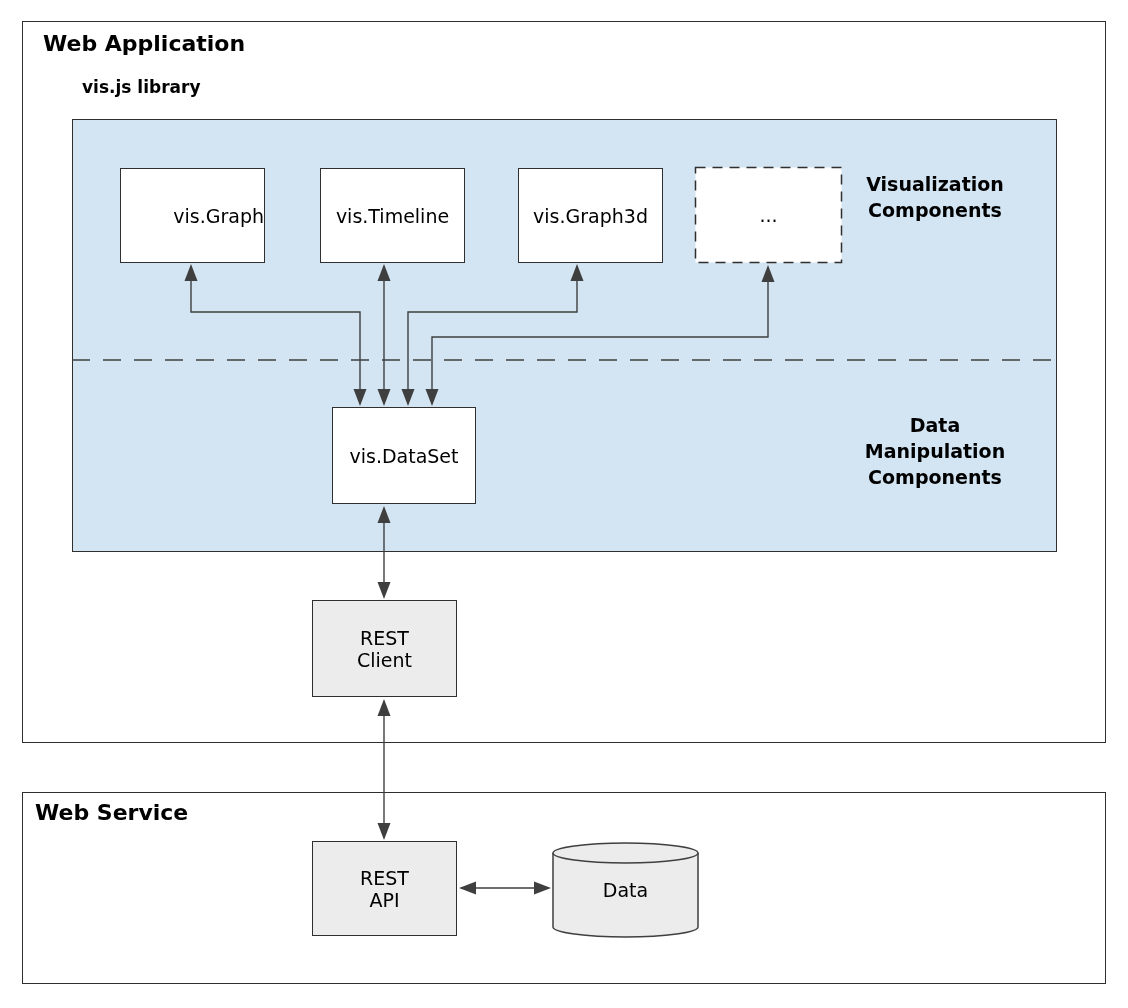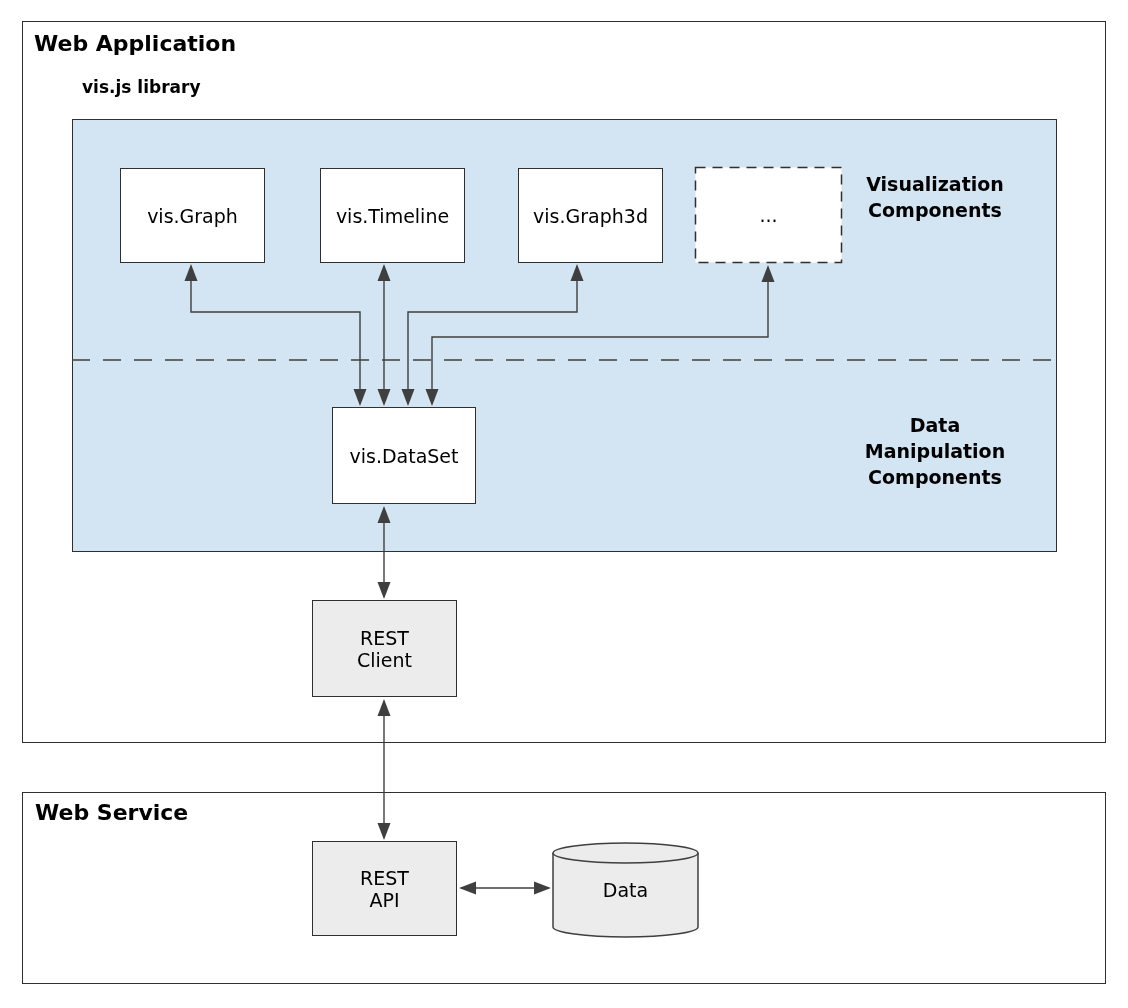--- a/index.html
+++ b/index.html
@@ -28,21 +28,21 @@
     box-sizing: border-box;
   }
   .panel-app   { left: 22px; top: 21px;  width: 1084px; height: 722px; }
   .panel-svc   { left: 22px; top: 792px; width: 1084px; height: 192px; }
   .panel-title {
     position: absolute;
     font-weight: bold;
     font-size: 22px;
     white-space: nowrap;
   }
-  .title-app { left: 34px; top: 31px; }
+  .title-app { left: 43px; top: 31px; }
   .title-svc { left: 35px; top: 800px; }
   .lib-title {
     position: absolute;
     left: 82px; top: 77px;
     font-weight: bold;
     font-size: 17px;
     white-space: nowrap;
   }
   .lib-box {
     position: absolute;
@@ -59,21 +59,21 @@
     border: 1.5px solid var(--border);
     box-sizing: border-box;
     display: flex;
     align-items: center;
     justify-content: center;
     font-size: 19px;
     text-align: center;
     white-space: pre-line;
     z-index: 2;
   }
-  .cbox-graph    { left: 120px; top: 168px; }
+  .cbox-graph    { left: 120px; top: 168px; justify-content: flex-end; }
   .cbox-timeline { left: 312px; top: 168px; margin-left: 8px; }
   .cbox-graph3d  { left: 503px; top: 168px; margin-left: 15px; }
   .cbox-dataset  { left: 312px; top: 407px; width: 144px; height: 97px; margin-left: 20px; }
   .cbox-gray     { background: var(--gray-fill); }
   .cbox-restclient { left: 312px; top: 600px; height: 97px; }
   .cbox-restapi    { left: 312px; top: 841px; }
   .side-label {
     position: absolute;
     left: 850px;
     width: 170px;

